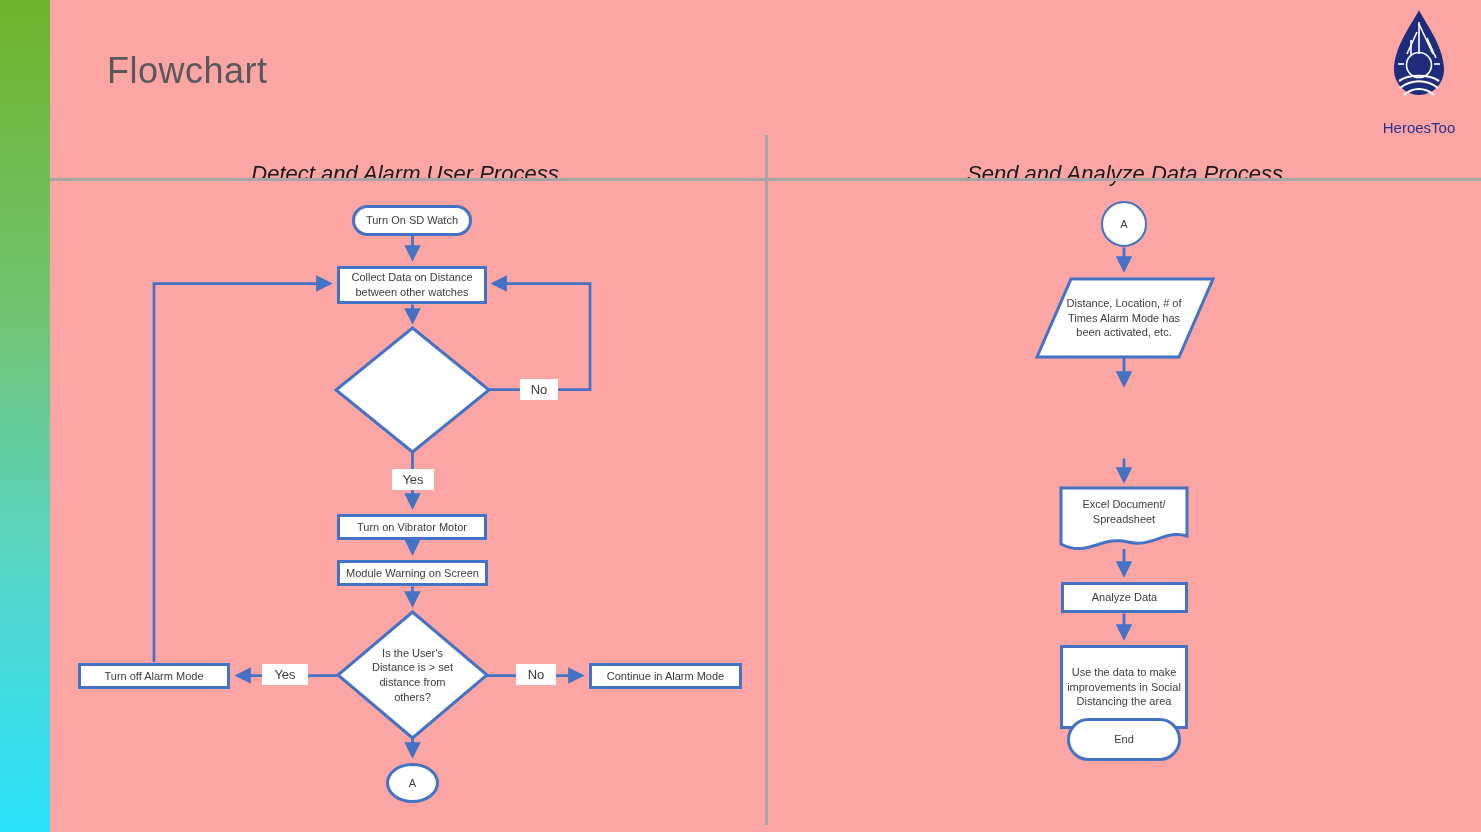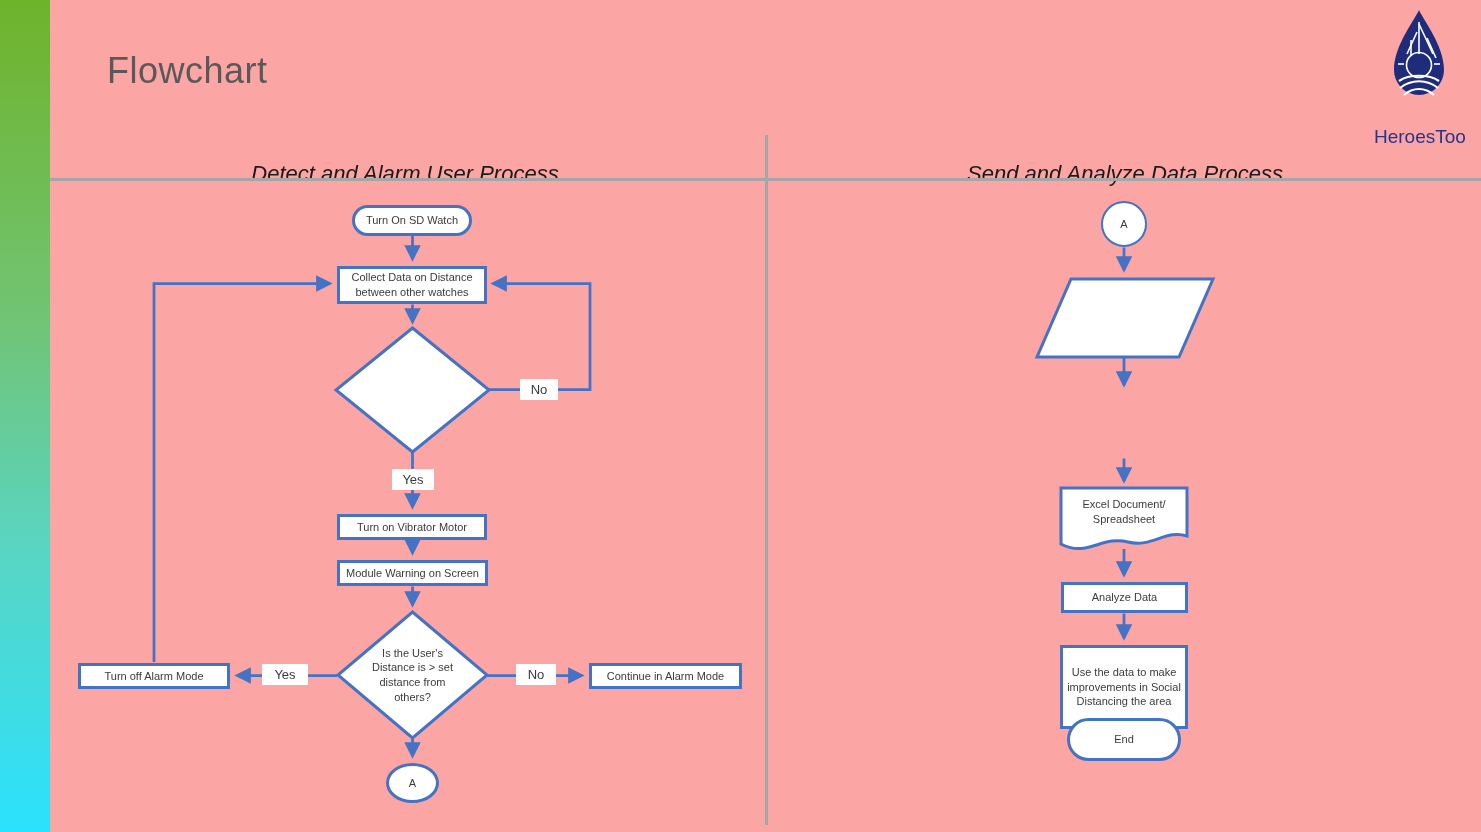--- a/index.html
+++ b/index.html
@@ -7,21 +7,21 @@
   body { font-family: "Liberation Sans", sans-serif; }
   .slide { position:relative; width:1481px; height:832px; background:#fca5a5; overflow:hidden; }
 
   .accent-bar { position:absolute; left:0; top:0; width:50px; height:832px;
     background:linear-gradient(180deg,#6fb32a 0%,#71c473 38%,#59d5c3 66%,#2ae1fd 100%); }
 
   .slide-title { position:absolute; left:107px; top:50px; font-size:36px; font-weight:400;
     color:#595959; letter-spacing:0.5px; }
 
   .logo-wrap { position:absolute; left:1374px; top:8px; width:90px; text-align:center; }
-  .logo-text { margin-top:16px; font-size:19px; color:#27348b; font-weight:500; }
+  .logo-text { margin-top:9px; font-size:15px; color:#27348b; font-weight:500; }
 
   .col-header { position:absolute; top:142px; font-size:22px; font-style:italic; color:#1a1a1a;
     text-align:center;margin-top:19px; }
   .col-header.left { left:170px; width:470px; }
   .col-header.right { left:890px; width:470px; }
 
   .h-divider { position:absolute; left:50px; top:178px; width:1431px; height:3px; background:#a6a6a6; }
   .v-divider { position:absolute; left:765px; top:135px; width:3px; height:690px; background:#a6a6a6; }
 
   svg.connector-layer { position:absolute; left:0; top:0; width:1481px; height:832px; }
@@ -135,18 +135,19 @@
   <div class="node" id="n-turnoff">Turn off Alarm Mode</div>
   <div class="node" id="n-continue">Continue in Alarm Mode</div>
   <div class="node" id="n-connA-l">A</div>
 
   <div class="edge-label" id="lbl-no1">No</div>
   <div class="edge-label" id="lbl-yes1">Yes</div>
   <div class="edge-label" id="lbl-yes2">Yes</div>
   <div class="edge-label" id="lbl-no2">No</div>
 
   <div class="node" id="n-connA-r">A</div>
+  <div class="node no-border" id="t-datain">Distance, Location, # of Times Alarm Mode has been activated, etc.</div>
   <div class="node no-border" id="t-doc">Excel Document/ Spreadsheet</div>
   <div class="node" id="n-analyze">Analyze Data</div>
   <div class="node" id="n-use">Use the data to make improvements in Social Distancing the area</div>
   <div class="node" id="n-end">End</div>
 
 </div>
 
 </body></html>

